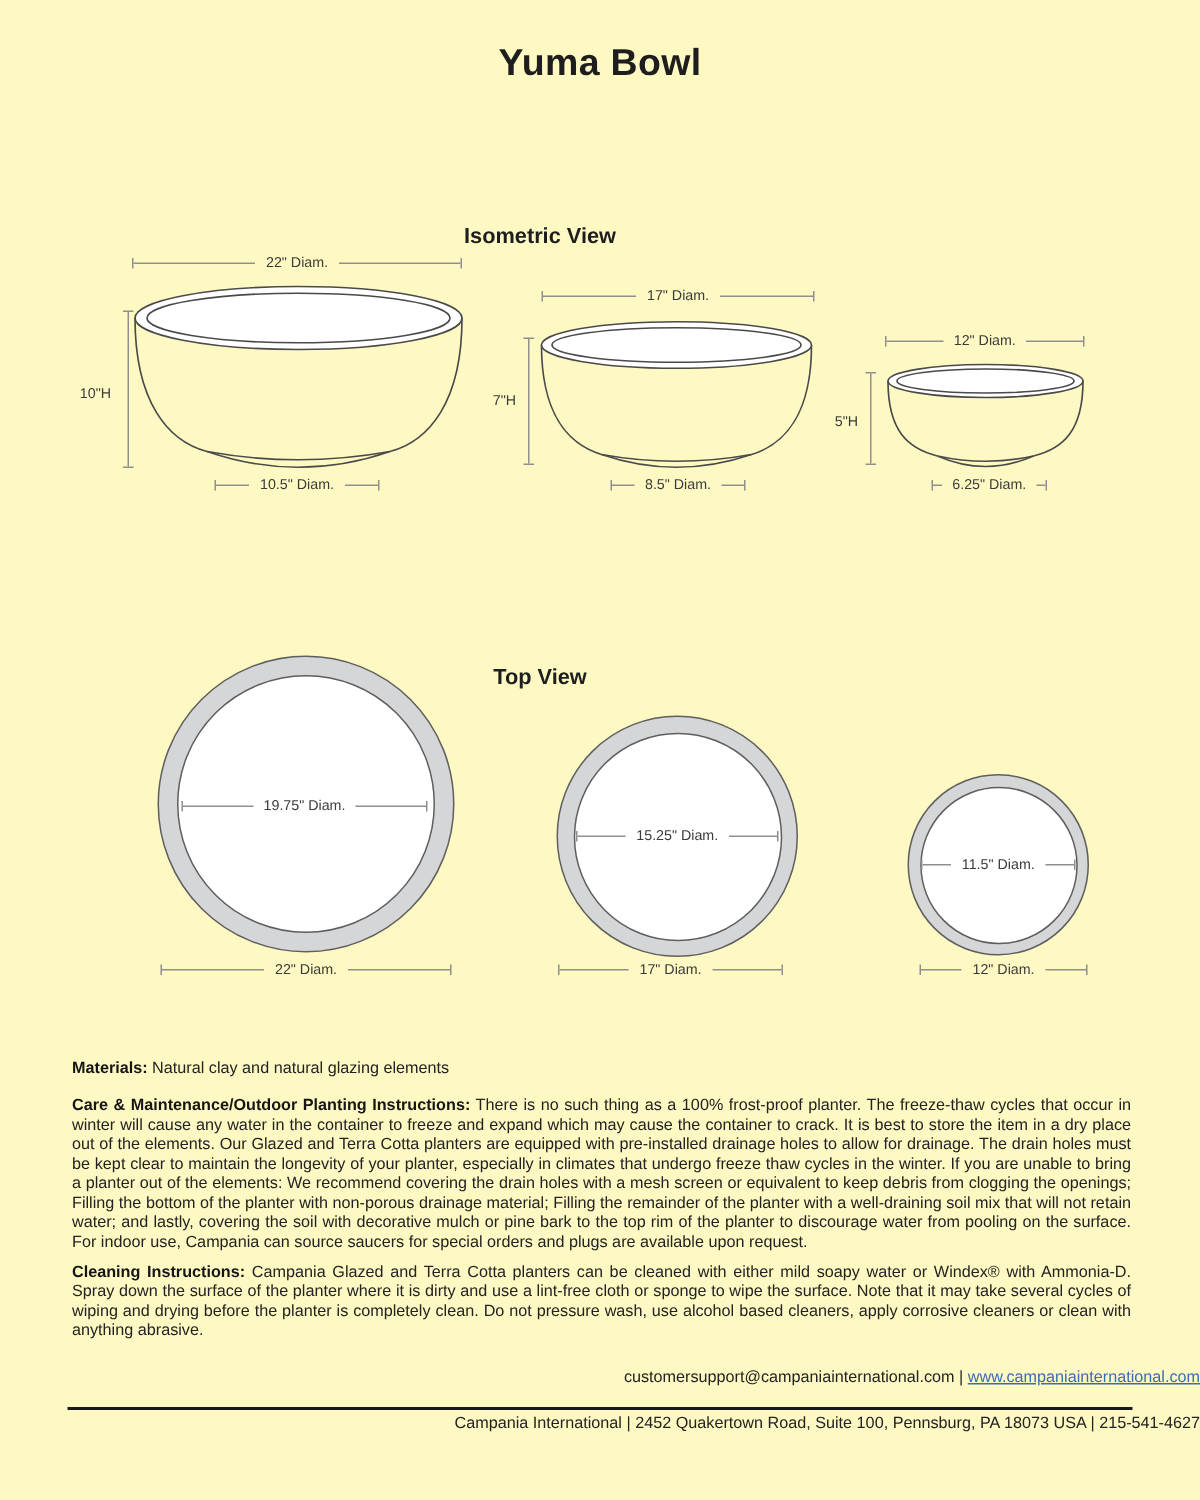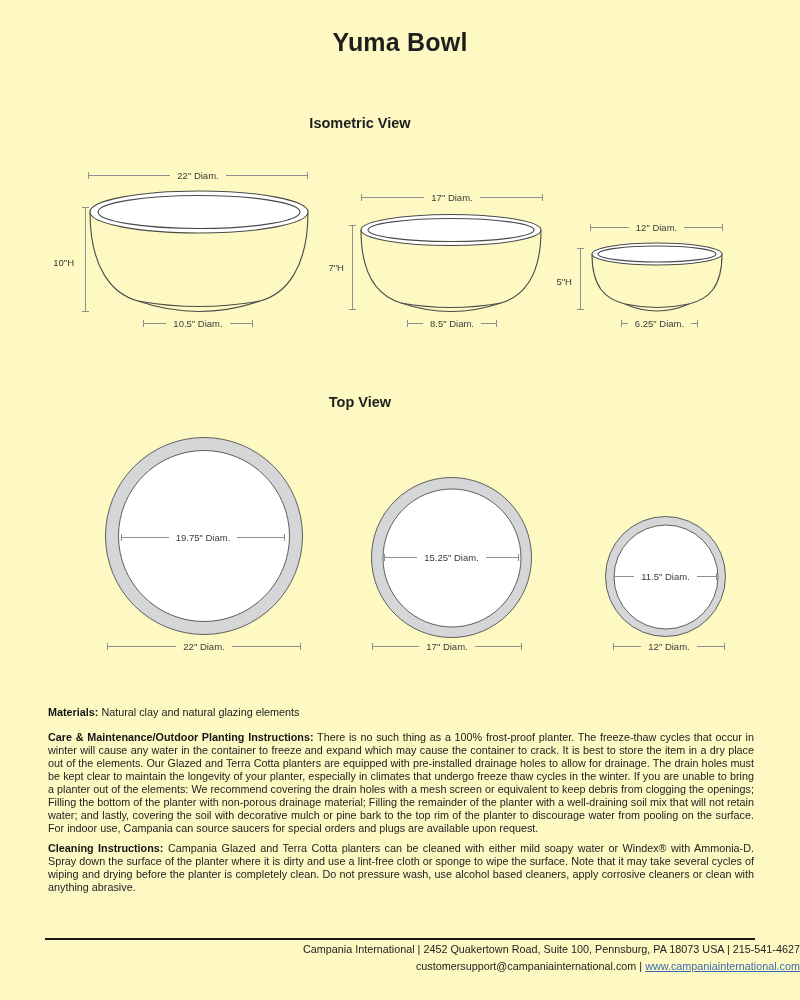--- a/index.html
+++ b/index.html
@@ -10,21 +10,21 @@
     --link:#3a6cb4;
   }
   html,body{margin:0;padding:0;background:#ffffff;}
   #page{
     position:relative;width:800px;height:1000px;background:#fef9c3;overflow:hidden;
     font-family:"Liberation Sans","DejaVu Sans",sans-serif;color:var(--ink);
   }
   .title{position:absolute;top:28px;left:0;width:800px;text-align:center;
     font-size:25px;font-weight:bold;letter-spacing:.2px;}
   .viewhead{position:absolute;left:0;width:720px;text-align:center;
-    font-size:14.5px;font-weight:bold;}
+    font-size:14.5px;font-weight:bold;margin-top:35px;}
   
   .dimh{position:absolute;display:flex;align-items:center;height:9px;}
   .dimh::before,.dimh::after{content:"";width:1px;height:7px;background:var(--dim);flex:0 0 auto;}
   .dimh .seg{flex:1;height:0;border-top:1px solid var(--dim);}
   .dimh .lbl{padding:0 7px;font-size:9.5px;line-height:9px;color:#3b3b3b;white-space:nowrap;}
   
   .dimv{position:absolute;display:flex;flex-direction:column;align-items:center;width:9px;}
   .dimv::before,.dimv::after{content:"";height:1px;width:7px;background:var(--dim);flex:0 0 auto;}
   .dimv .segv{flex:1;width:0;border-left:1px solid var(--dim);}
   .hlabel{position:absolute;font-size:9.5px;color:#3b3b3b;text-align:right;white-space:nowrap;}
@@ -117,21 +117,21 @@
   <div class="dimv" style="left:576px;top:248px;height:62px;">
     <span class="segv"></span>
   </div>
   <div class="hlabel" style="left:542px;top:276px;width:30px;">5"H</div>
   <div class="dimh" style="left:621px;top:319px;width:77px;">
     <span class="seg"></span>
     <span class="lbl">6.25" Diam.</span>
     <span class="seg"></span>
   </div>
 
-  <div class="viewhead" style="top:394px;">Top View</div>
+  <div class="viewhead" style="top:409px;">Top View</div>
 
   <div class="ring" style="left:105px;top:437px;width:198px;height:198px;">
     <div class="hole" style="width:172px;height:172px;"></div>
   </div>
   <div class="dimh" style="left:121px;top:533px;width:164px;">
     <span class="seg"></span>
     <span class="lbl">19.75" Diam.</span>
     <span class="seg"></span>
   </div>
   <div class="dimh" style="left:107px;top:642px;width:194px;">
@@ -169,15 +169,15 @@
   </div>
 
   <div class="para" style="top:706px;"><b>Materials:</b> <span>Natural clay and natural glazing elements</span></div>
 
   <div class="para" style="top:731px;"><b>Care &amp; Maintenance/Outdoor Planting Instructions:</b> <span>There is no such thing as a 100% frost-proof planter. The freeze-thaw cycles that occur in winter will cause any water in the container to freeze and expand which may cause the container to crack. It is best to store the item in a dry place out of the elements. Our Glazed and Terra Cotta planters are equipped with pre-installed drainage holes to allow for drainage. The drain holes must be kept clear to maintain the longevity of your planter, especially in climates that undergo freeze thaw cycles in the winter. If you are unable to bring a planter out of the elements: We recommend covering the drain holes with a mesh screen or equivalent to keep debris from clogging the openings; Filling the bottom of the planter with non-porous drainage material; Filling the remainder of the planter with a well-draining soil mix that will not retain water; and lastly, covering the soil with decorative mulch or pine bark to the top rim of the planter to discourage water from pooling on the surface. For indoor use, Campania can source saucers for special orders and plugs are available upon request.</span></div>
 
   <div class="para" style="top:842px;"><b>Cleaning Instructions:</b> <span>Campania Glazed and Terra Cotta planters can be cleaned with either mild soapy water or Windex® with Ammonia-D. Spray down the surface of the planter where it is dirty and use a lint-free cloth or sponge to wipe the surface. Note that it may take several cycles of wiping and drying before the planter is completely clean. Do not pressure wash, use alcohol based cleaners, apply corrosive cleaners or clean with anything abrasive.</span></div>
 
   <div class="rule" style="top:938px;"></div>
   <div class="footline" style="top:943px;">Campania International | 2452 Quakertown Road, Suite 100, Pennsburg, PA 18073 USA | 215-541-4627</div>
-  <div class="footline" style="top:912px;margin-top:48px;"><span>customersupport@campaniainternational.com</span> <span>|</span> <a class="link" href="#">www.campaniainternational.com</a></div>
+  <div class="footline" style="top:912px;"><span>customersupport@campaniainternational.com</span> <span>|</span> <a class="link" href="#">www.campaniainternational.com</a></div>
 
 </div>
 
 </body></html>

